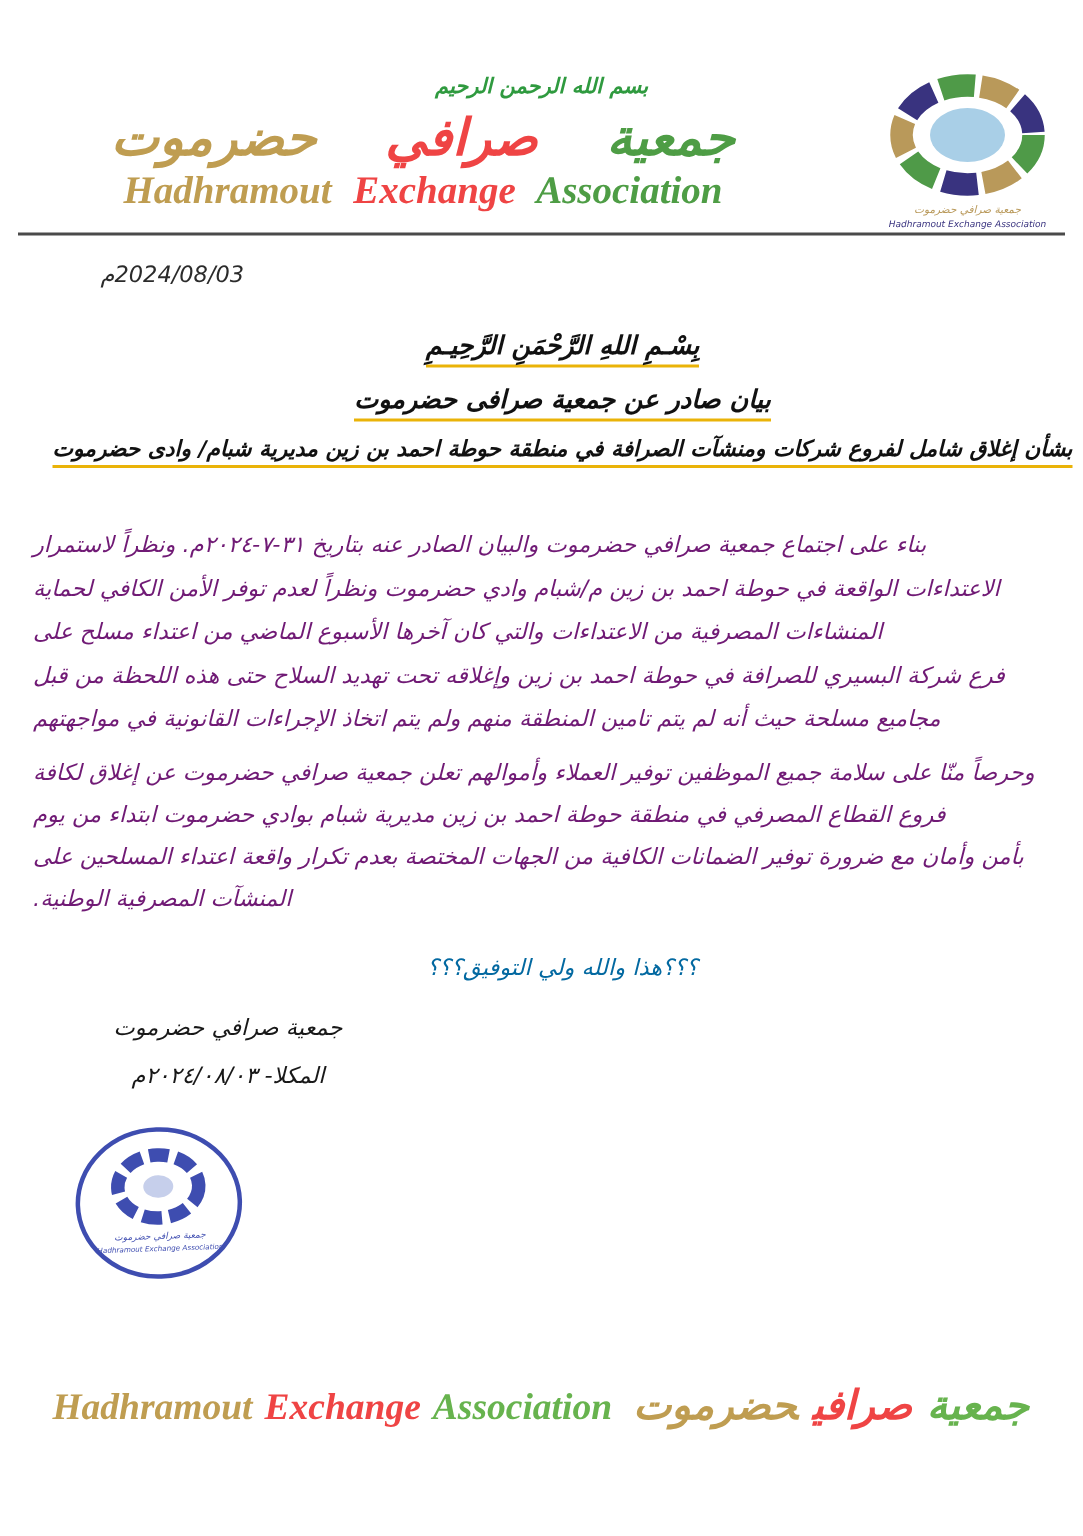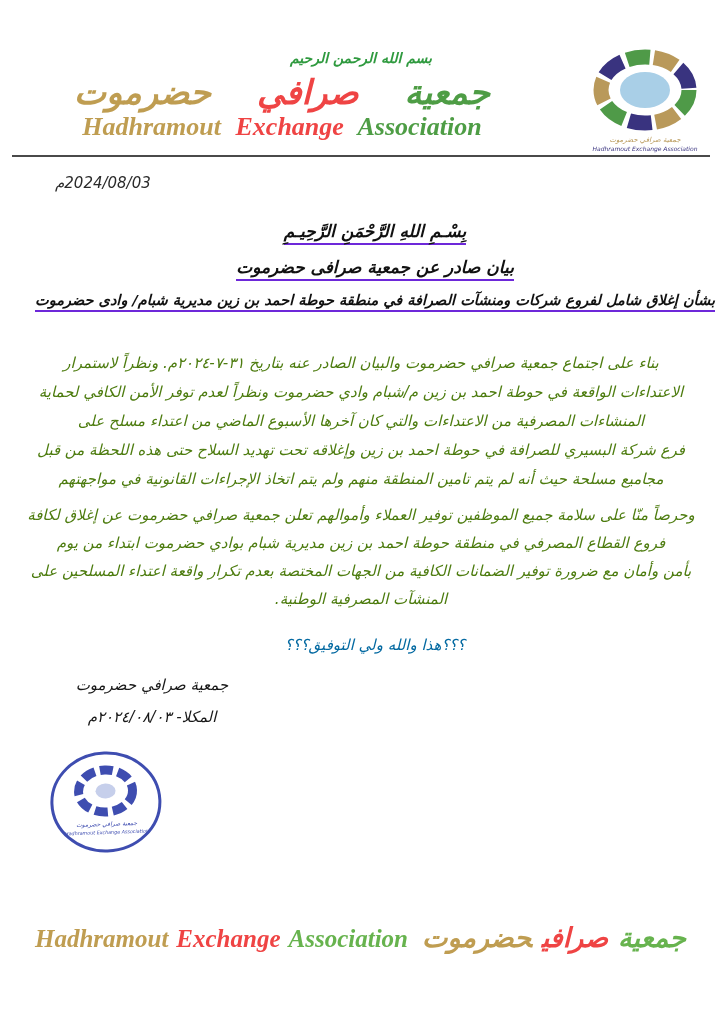--- a/index.html
+++ b/index.html
@@ -16,30 +16,30 @@
   }
   .header-title { position:absolute; top:72px; left:8px; width:548px; text-align:center; }
   .title-ar { font-size:34px; font-weight:bold; direction:rtl; word-spacing:34px; line-height:40px; }
   .title-en { font-family:"Liberation Serif", serif; font-size:26px; font-weight:bold; line-height:30px; word-spacing:8px; }
   .w-green { color:#4e9d45; }
   .w-navy  { color:#ef4444; }
   .w-tan   { color:#bf9d51; }
   .w-green-lt { color:#67b34e; }
   .logo-block { position:absolute; top:48px; left:576px; width:138px; text-align:center; }
   .divider { position:absolute; top:155px; left:12px; width:698px; border-top:2px solid #4a4a4a; }
-  .date-top { position:absolute; top:174px; left:55px; font-size:15px; color:#2b2b2b; direction:rtl; }
+  .date-top { position:absolute; top:174px; left:67px; font-size:15px; color:#2b2b2b; direction:rtl; }
   
   .headings { position:absolute; top:221px; left:30px; width:690px; text-align:center; direction:rtl; }
   .h-line { font-weight:bold; color:#111; }
-  .h-line .u { display:inline-block; border-bottom:2px solid #6d28d9; padding-bottom:2px; }
+  .h-line .u { display:inline-block; border-bottom:2px solid #eab308; padding-bottom:2px; }
   .h-basmala { font-size:17px; margin-bottom:12px; }
   .h-statement { font-size:17px; margin-bottom:11px; }
   .h-subject { font-size:14.5px; }
   
-  .para { position:absolute; left:22px; width:678px; direction:rtl; text-align:center; font-size:15px; color:#4d7c0f; }
+  .para { position:absolute; left:22px; width:678px; direction:rtl; text-align:left; font-size:15px; color:#701a75; }
   .para .line { height:29px; line-height:29px; white-space:nowrap; }
   #para2 .line { height:28px; line-height:28px; }
   #para1 { top:349px; }
   #para2 { top:501px; }
   .closing { position:absolute; top:636px; left:30px; width:690px; text-align:center; direction:rtl; font-size:15px; color:#0369a1; }
   .signature { position:absolute; top:676px; left:56px; width:192px; text-align:center; direction:rtl; font-size:15px; color:#181818; }
   .sig-date { margin-top:14px; }
   
   .stamp { position:absolute; top:746px; left:46px; transform:rotate(-2deg); opacity:.9; }
   

